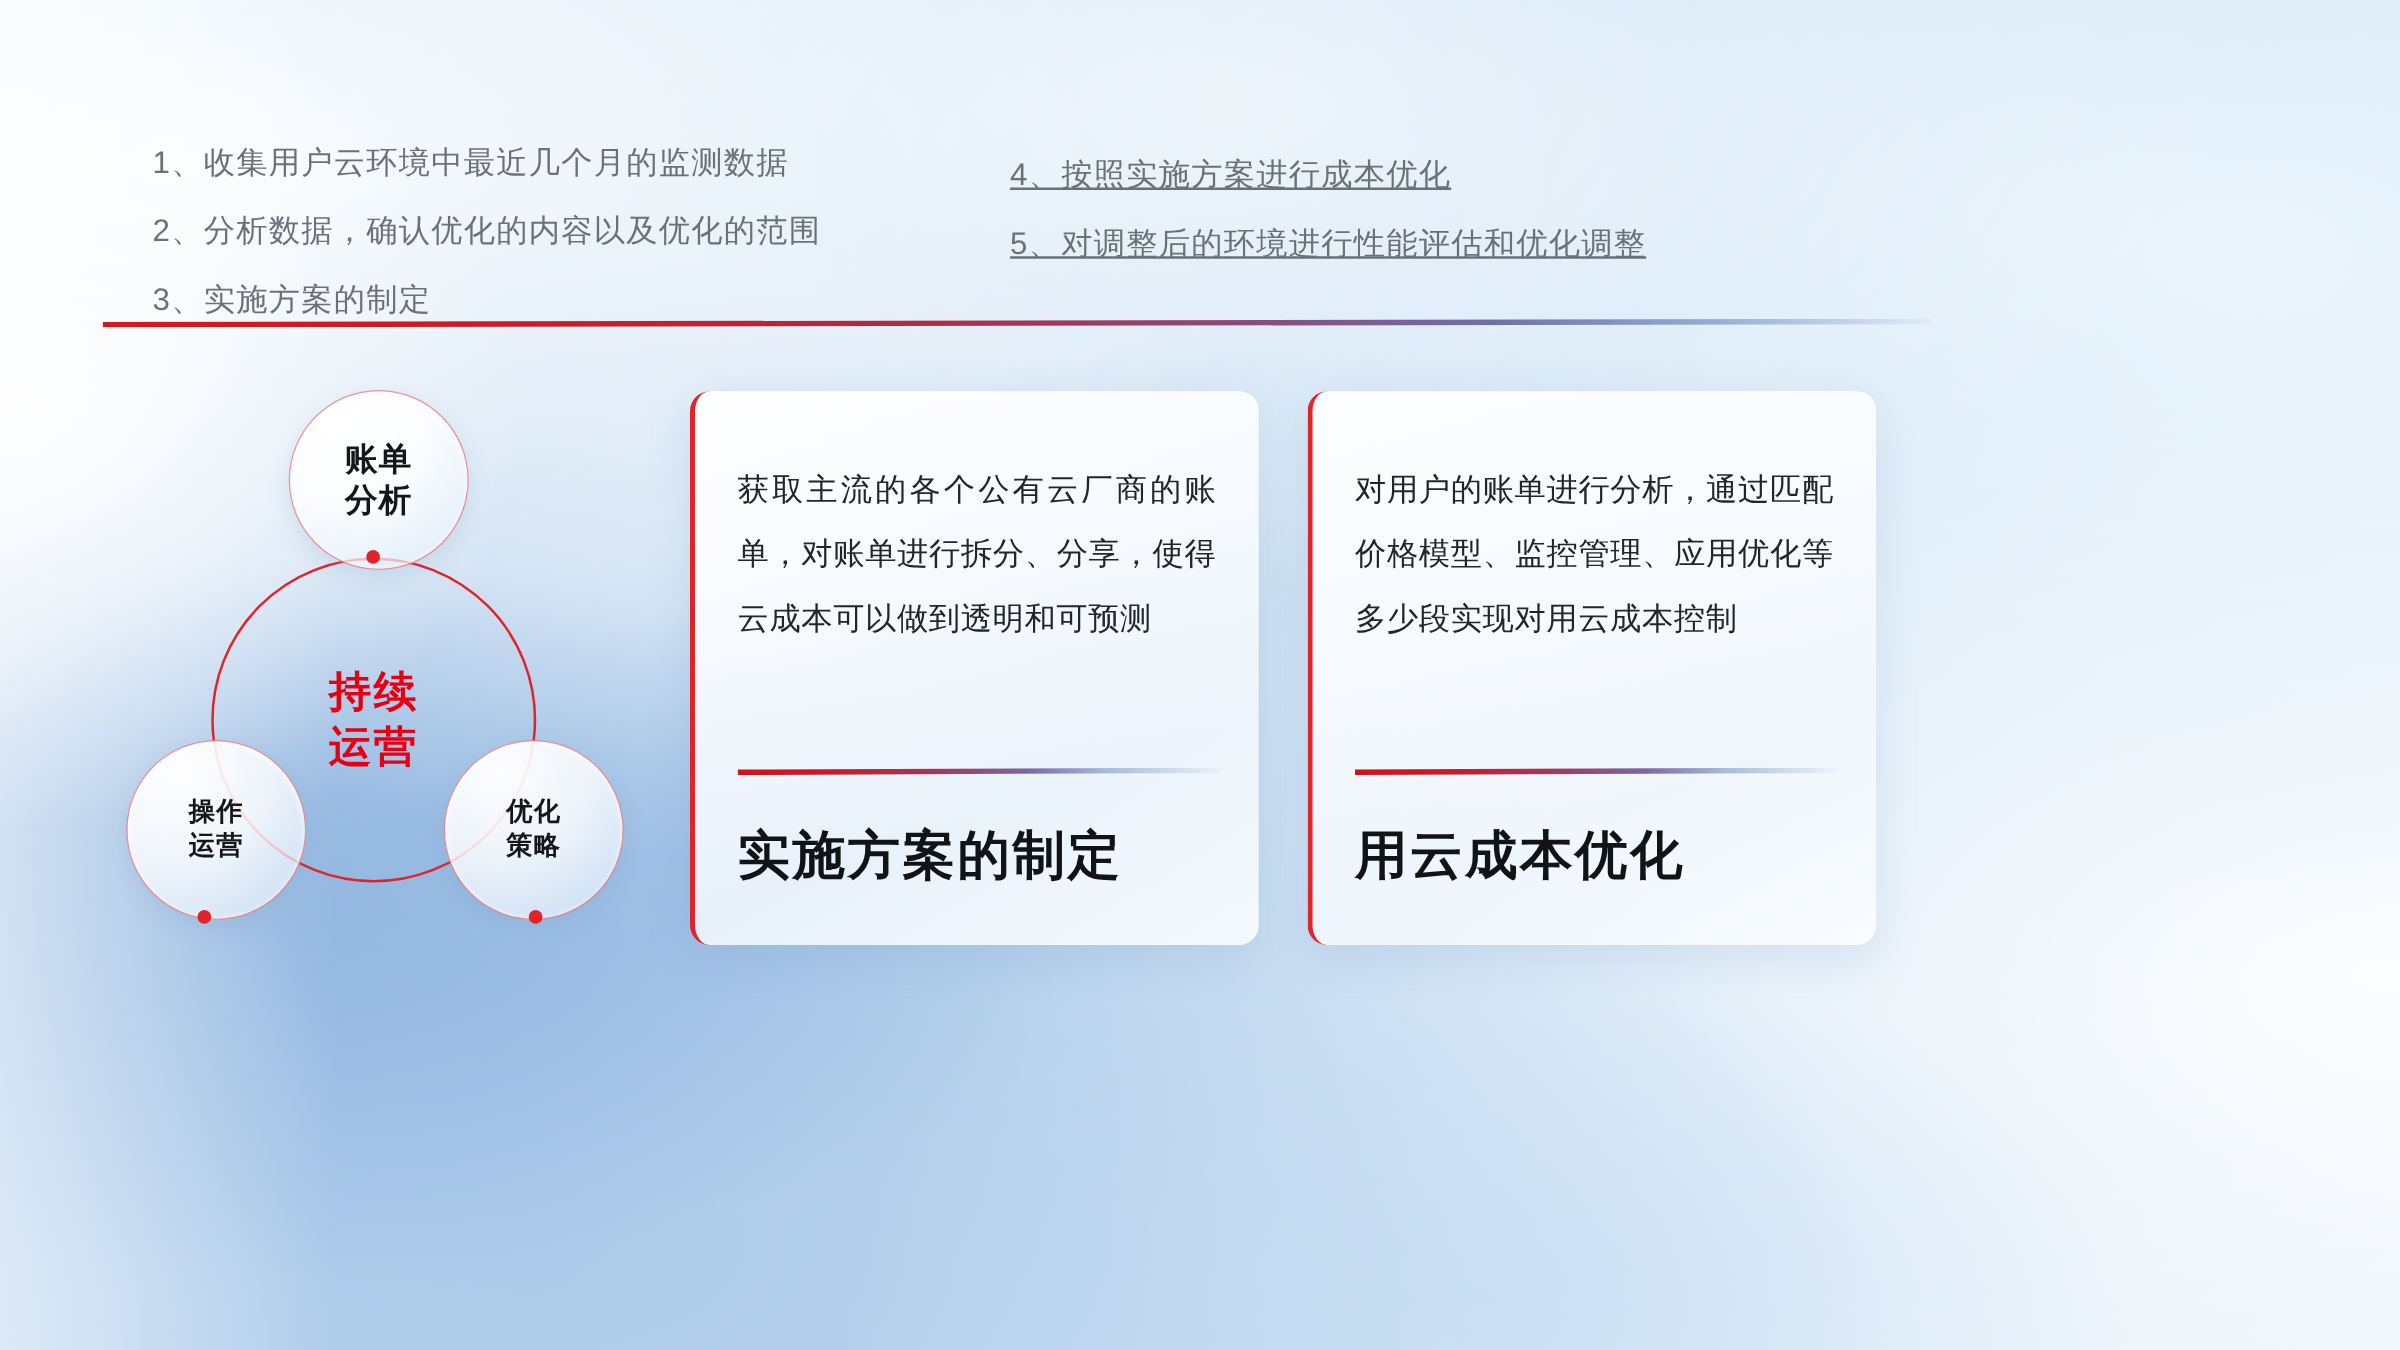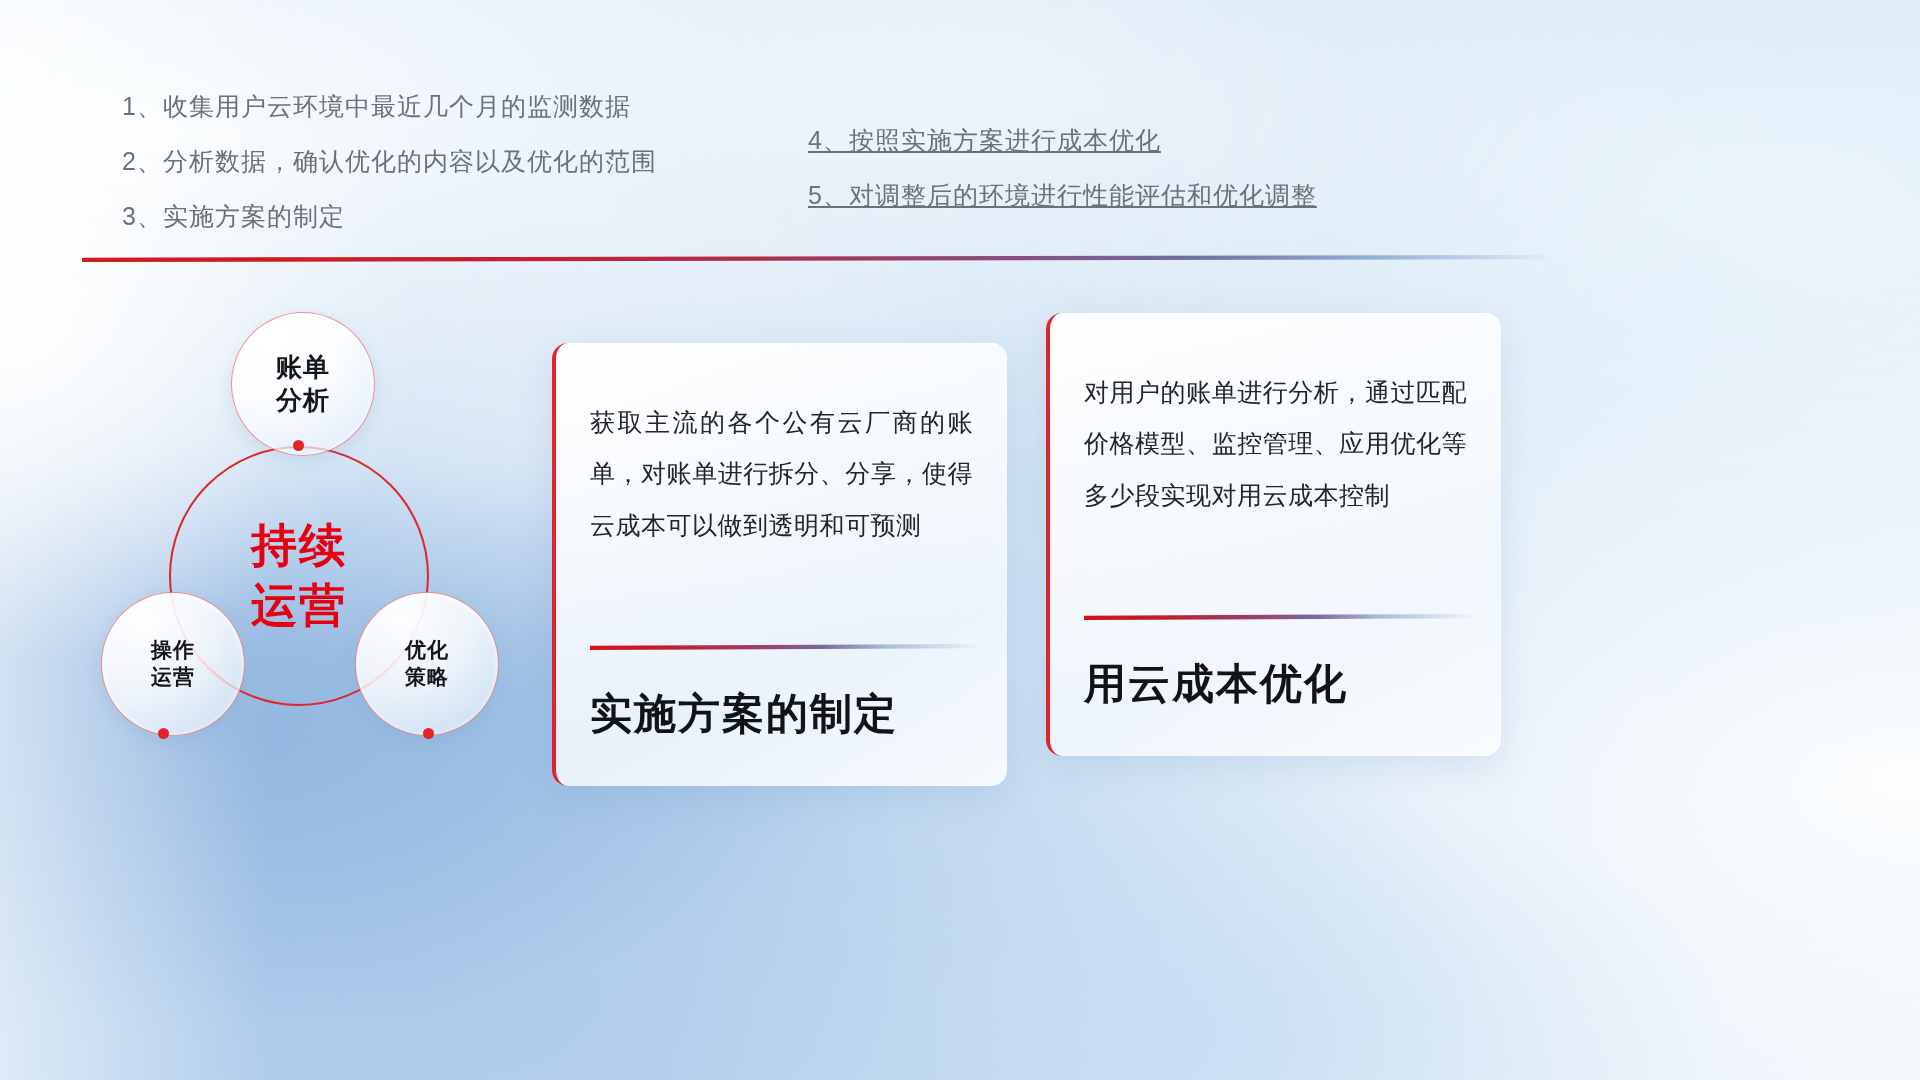--- a/index.html
+++ b/index.html
@@ -25,21 +25,21 @@
       radial-gradient(45% 38% at 12% 68%, rgba(120,163,214,0.45) 0%, rgba(120,163,214,0) 70%),
       radial-gradient(38% 34% at 30% 40%, rgba(255,255,255,0.35) 0%, rgba(255,255,255,0) 70%),
       radial-gradient(40% 36% at 62% 96%, rgba(198,221,243,0.7) 0%, rgba(198,221,243,0) 70%);}
   .b4{background:
       radial-gradient(30% 45% at 1% 30%, rgba(255,255,255,0.9) 0%, rgba(255,255,255,0) 70%),
       linear-gradient(90deg, rgba(255,255,255,0.55) 0%, rgba(255,255,255,0) 14%);}
 
   
   .steps{position:absolute;color:#6a7278;font-size:25px;letter-spacing:1px;line-height:1;white-space:nowrap;}
   .steps div{margin-bottom:30px;}
-  #steps-left{left:122px;top:94px;}
+  #steps-left{left:122px;top:118px;}
   #steps-right{left:808px;top:128px;text-decoration:underline;}
 
   
   #divider{position:absolute;left:82px;top:255px;width:1463px;height:7px;
     background:linear-gradient(90deg,#d21a1f 0%,#cc1b23 18%,#b52740 42%,#8b4a78 62%,#6f6fa8 76%,#93aed2 88%,rgba(210,220,238,0.25) 100%);
     clip-path:polygon(0 38%,100% 0,100% 62%,0 100%);}
 
   
   #venn{position:absolute;left:85px;top:300px;width:440px;height:460px;}
   .ring{position:absolute;border:2.4px solid #e1232a;border-radius:50%;box-sizing:border-box;}
@@ -54,30 +54,30 @@
     color:#14171a;font-weight:bold;line-height:1.28;letter-spacing:1px;}
   #bubble-top{left:146px;top:12px;width:144px;height:144px;font-size:26px;}
   #bubble-left{left:16px;top:292px;width:144px;height:144px;font-size:21px;align-items:center;}
   #bubble-right{left:270px;top:292px;width:144px;height:144px;font-size:21px;}
   .dot{position:absolute;width:11px;height:11px;border-radius:50%;background:#e1232a;}
   #dot-top{left:208px;top:140px;}
   #dot-left{left:73px;top:428px;}
   #dot-right{left:338px;top:428px;}
   #venn-center{position:absolute;left:84px;top:146px;width:260px;height:260px;
     display:flex;flex-direction:column;align-items:center;justify-content:center;
-    color:#e60012;font-weight:bold;font-size:46px;line-height:1.3;letter-spacing:2px;}
+    color:#e60012;font-weight:bold;font-size:34px;line-height:1.3;letter-spacing:2px;}
 
   
   .card{position:absolute;top:313px;width:455px;height:443px;box-sizing:border-box;
     border-radius:16px;
     border-left:4px solid #e1232a;
     background:linear-gradient(160deg, rgba(255,255,255,0.94) 0%, rgba(250,252,255,0.90) 38%, rgba(243,248,253,0.86) 70%, rgba(249,252,255,0.92) 100%);
     box-shadow:0 10px 34px rgba(105,145,190,0.18), inset 0 1px 0 rgba(255,255,255,0.9);
     padding:54px 34px 0 34px;}
-  #card-1{left:552px;margin-top:30px;}
+  #card-1{left:552px;}
   #card-2{left:1046px;}
   .card-body{font-size:25px;color:#22262a;line-height:2.05;letter-spacing:0.5px;text-align:justify;}
   .card-rule{position:absolute;left:34px;bottom:136px;width:388px;height:6px;
     background:linear-gradient(90deg,#d4121a 0%,#c31c2c 20%,#9e3b62 42%,#7b69a4 60%,#a8bcd8 76%,rgba(220,230,244,0.15) 100%);
     clip-path:polygon(0 28%,100% 0,100% 72%,0 100%);}
   .card-title{position:absolute;left:34px;bottom:44px;font-size:42px;font-weight:bold;
     color:#111417;letter-spacing:2px;}
 </style>
 </head>
 <body>

